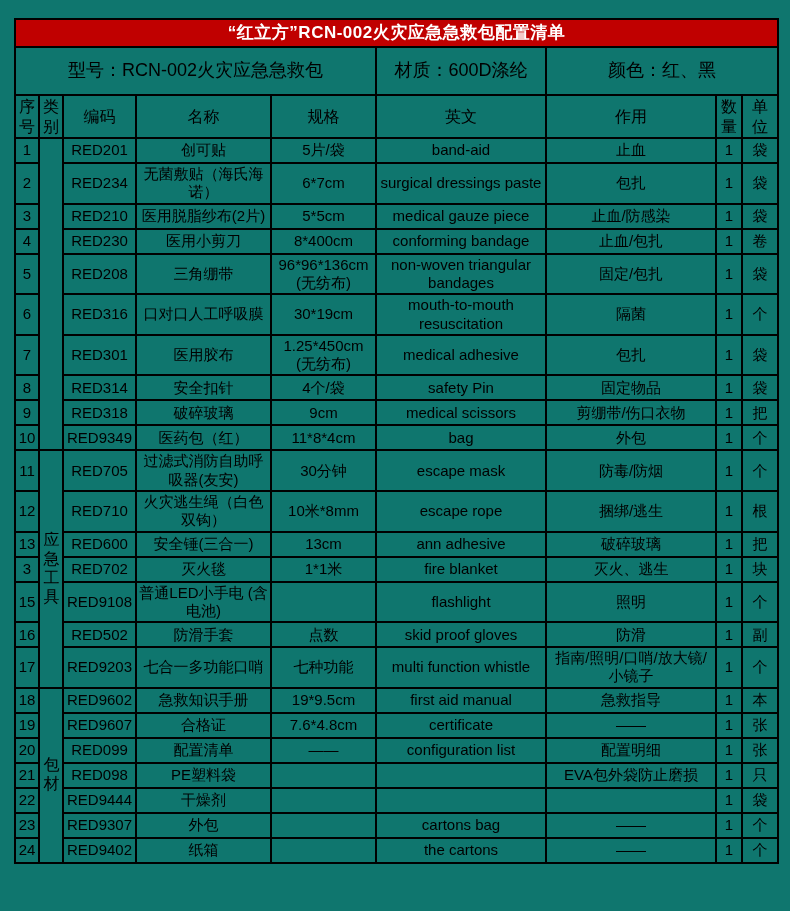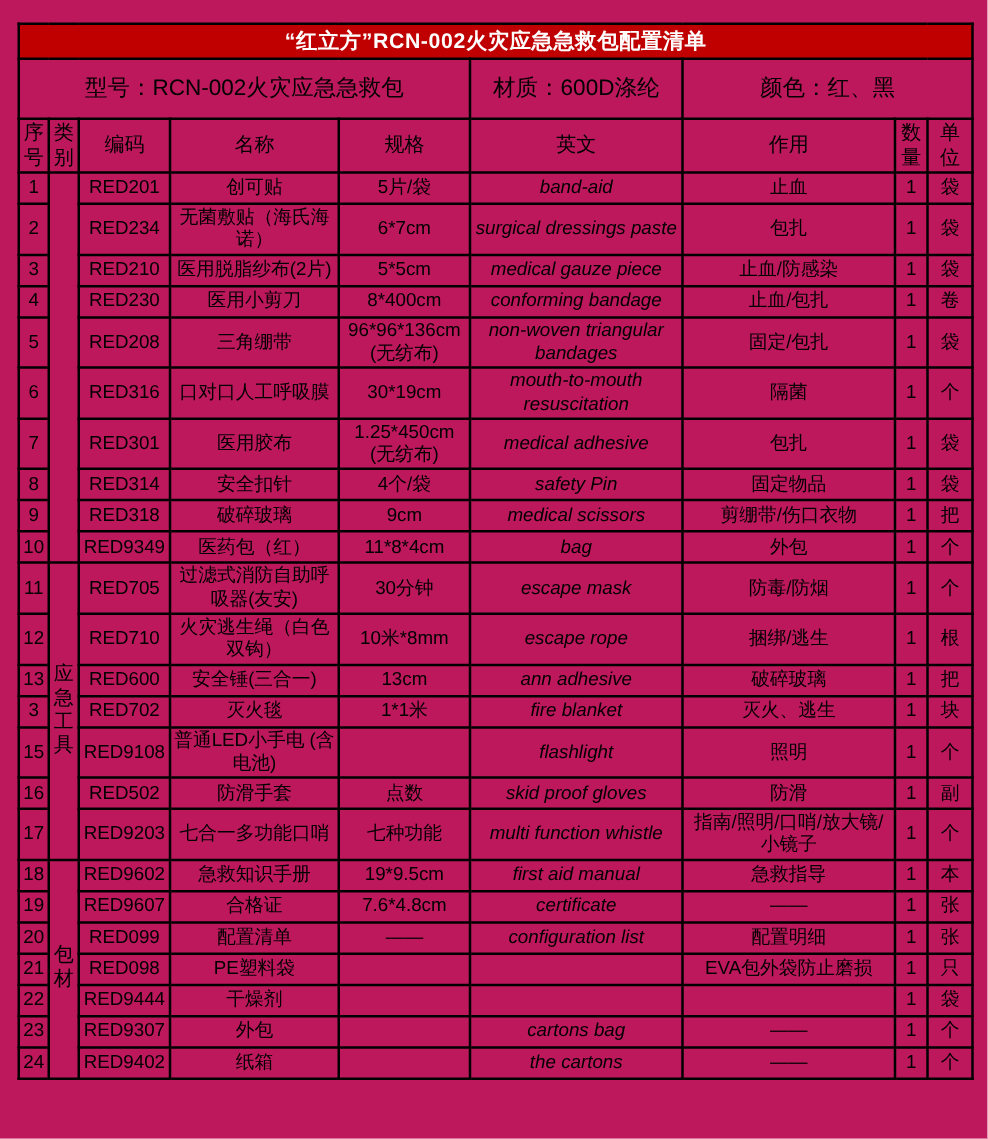--- a/index.html
+++ b/index.html
@@ -1,19 +1,19 @@
 <!DOCTYPE html>
 <html lang="zh"><head>
 <meta charset="utf-8">
 <style>
   html, body { margin: 0; padding: 0; background: #ffffff; }
   .page {
     width: 790px;
     height: 911px;
-    background: #be185d;
+    background: #0f766e;
     position: relative;
     overflow: hidden;
     font-family: "Liberation Sans", sans-serif;
     color: #000;
   }
   table.spec {
     position: absolute;
     left: 14px;
     top: 18px;
     width: 763px;
@@ -48,22 +48,23 @@
     font-size: 16px;
   }
   tbody.rows td { height: 21px; }
   td.c-cat { padding: 0; }
   .vtext {
     width: 1.05em;
     margin: 0 auto;
     word-break: break-all;
     line-height: 1.18;
     font-size: 16px;
-  }
-  td.c-eng { font-size: 15.5px; font-style: italic; }
+    text-align: right;
+  }
+  td.c-eng { font-size: 15.5px; }
 </style>
 </head>
 <body>
 
 <div class="page">
   <table class="spec">
     <colgroup>
       <col style="width:24px">
         <col style="width:24px">
         <col style="width:73px">

